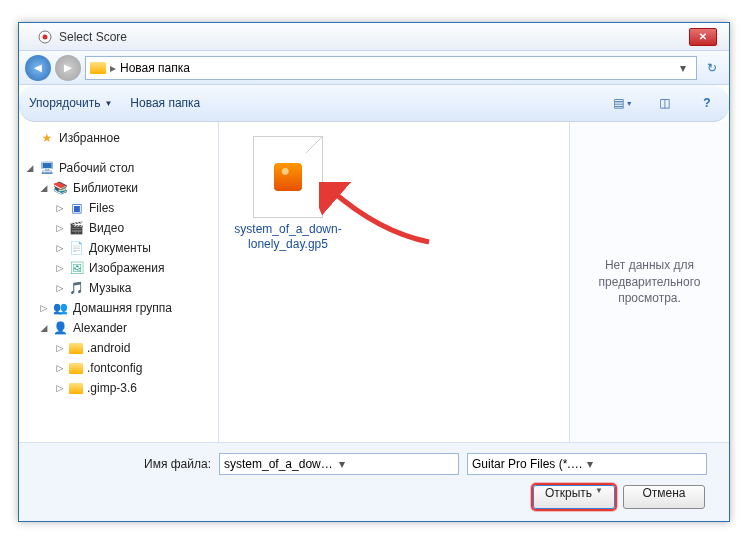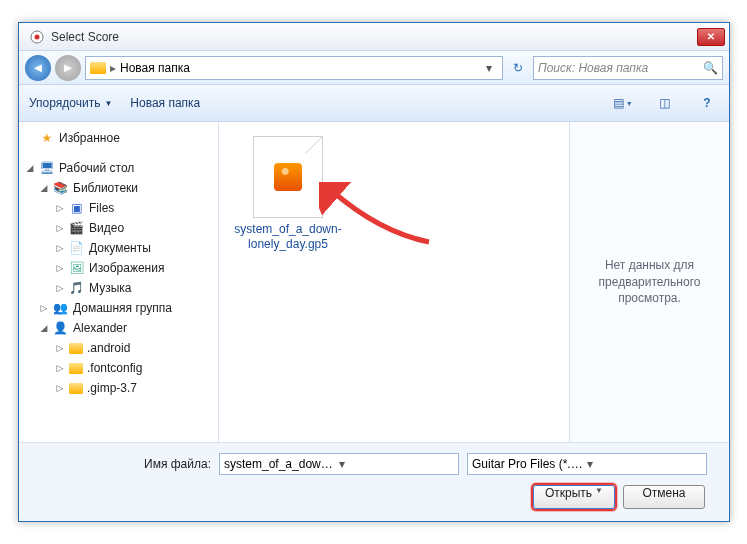--- a/index.html
+++ b/index.html
@@ -1,33 +1,33 @@
 <!DOCTYPE html>
 <html><head>
 <meta charset="utf-8">
 <style>
 * { box-sizing: border-box; margin: 0; padding: 0; font-family: "Segoe UI", Tahoma, sans-serif; font-size: 12px; }
 body { background: #fff; width: 747px; height: 544px; position: relative; }
 .window { position: absolute; left: 18px; top: 22px; width: 712px; height: 500px; border: 1px solid #2a6fb9; background: #fff; box-shadow: 0 0 8px rgba(0,0,0,0.3); }
-.titlebar { height: 28px; background: linear-gradient(#fdfdfe, #e8eef7); border-bottom: 1px solid #c7d6ea; display: flex; align-items: center; padding: 0 4px; }
+.titlebar { height: 28px; background: linear-gradient(#fdfdfe, #e8eef7); border-bottom: 1px solid #c7d6ea; display: flex; align-items: center; padding: 0 12px; }
 .titlebar .app-icon { width: 16px; height: 16px; margin: 0 6px; display: flex; align-items: center; justify-content: center; }
 .titlebar .title { flex: 1; color: #333; }
 .winbtn { width: 28px; height: 18px; margin-left: 2px; border: 1px solid #9aa; background: linear-gradient(#f4f4f4,#dedede); border-radius: 2px; display: flex; align-items: center; justify-content: center; color: #333; font-size: 10px; }
 .winbtn.close { background: linear-gradient(#e57373,#c62828); border-color: #a11; color: #fff; font-weight: bold; }
 .navbar { height: 34px; background: linear-gradient(#f7fbff,#e3eefc); border-bottom: 1px solid #c7d6ea; display: flex; align-items: center; padding: 0 6px; gap: 4px; }
 .navbtn { width: 26px; height: 26px; border-radius: 50%; background: radial-gradient(#7db8f0,#2a6fb9); display: flex; align-items: center; justify-content: center; color: #fff; font-size: 13px; }
 .navbtn.fwd { background: radial-gradient(#d0d0d0,#a0a0a0); }
 .breadcrumb { flex: 1; height: 24px; border: 1px solid #9cb6d6; background: #fff; display: flex; align-items: center; padding: 0 4px; gap: 4px; }
 .breadcrumb .folder-ico { width: 16px; height: 12px; background: linear-gradient(#ffe082,#ffb300); border-radius: 1px; }
 .breadcrumb .sep { color: #666; }
 .bc-dd { width: 18px; text-align: center; color: #555; }
 .refresh { width: 22px; height: 22px; color: #2a6fb9; display: flex; align-items: center; justify-content: center; }
 .search { width: 190px; height: 24px; border: 1px solid #9cb6d6; background: #fff; display: flex; align-items: center; padding: 0 4px; color: #888; font-style: italic; gap: 4px; }
 .search .mag { font-style: normal; color: #5b7aa3; }
-.toolbar { height: 32px; background: linear-gradient(#f4f9ff,#dce9fa); border-bottom: 1px solid #c7d6ea; display: flex; align-items: center; padding: 18px 10px; gap: 18px; }
+.toolbar { height: 32px; background: linear-gradient(#f4f9ff,#dce9fa); border-bottom: 1px solid #c7d6ea; display: flex; align-items: center; padding: 18px 10px; gap: 18px; border-radius: 16px; }
 .toolbar .item { color: #1a3e6e; display: flex; align-items: center; gap: 4px; }
 .toolbar .spacer { flex: 1; }
 .toolbar .iconbtn { width: 24px; height: 22px; border: 1px solid transparent; display: flex; align-items: center; justify-content: center; color: #3a6aa8; }
 .body { display: flex; height: 320px; }
 .tree { width: 200px; border-right: 1px solid #d6e2f1; background: #fff; padding: 6px 4px; overflow: hidden; }
 .tree-row { display: flex; align-items: center; height: 20px; gap: 4px; color: #222; white-space: nowrap; }
 .tree-row .exp { width: 10px; color: #666; font-size: 9px; text-align: center; }
 .ico { width: 16px; height: 16px; display: inline-flex; align-items: center; justify-content: center; font-size: 12px; }
 .ico.star { color: #f5a623; }
 .ico.desktop { color: #2a6fb9; }
@@ -79,25 +79,20 @@
     <div class="navbtn">◄</div>
     <div class="navbtn fwd">►</div>
     <div class="breadcrumb">
       <div class="folder-ico"></div>
       <span class="sep">▸</span>
       <span>Новая папка</span>
       <div style="flex:1"></div>
       <span class="bc-dd">▾</span>
     </div>
     <div class="refresh">↻</div>
-    <div class="search">
-      <span>Поиск: Новая папка</span>
-      <div style="flex:1"></div>
-      <span class="mag">🔍</span>
-    </div>
   </div>
 
   <div class="toolbar">
     <div class="item">
         <span>Упорядочить</span>
         <span style="font-size:8px">▼</span>
       </div>
     <div class="item">Новая папка</div>
     <div class="spacer"></div>
     <div class="iconbtn">▤<span style="font-size:7px;margin-left:1px">▼</span></div>
@@ -164,21 +159,21 @@
           <span>.android</span>
         </div>
       <div class="tree-row" style="padding-left:32px">
           <span class="exp">▷</span>
           <span class="ico folder"></span>
           <span>.fontconfig</span>
         </div>
       <div class="tree-row" style="padding-left:32px">
           <span class="exp">▷</span>
           <span class="ico folder"></span>
-          <span>.gimp-3.7</span>
+          <span>.gimp-3.6</span>
         </div>
     </div>
 
     <div class="files">
       <div class="file-item">
         <div class="file-thumb">
             <div class="guitarist"></div>
           </div>
         <div class="file-label">system_of_a_down-lonely_day.gp5</div>
       </div>

